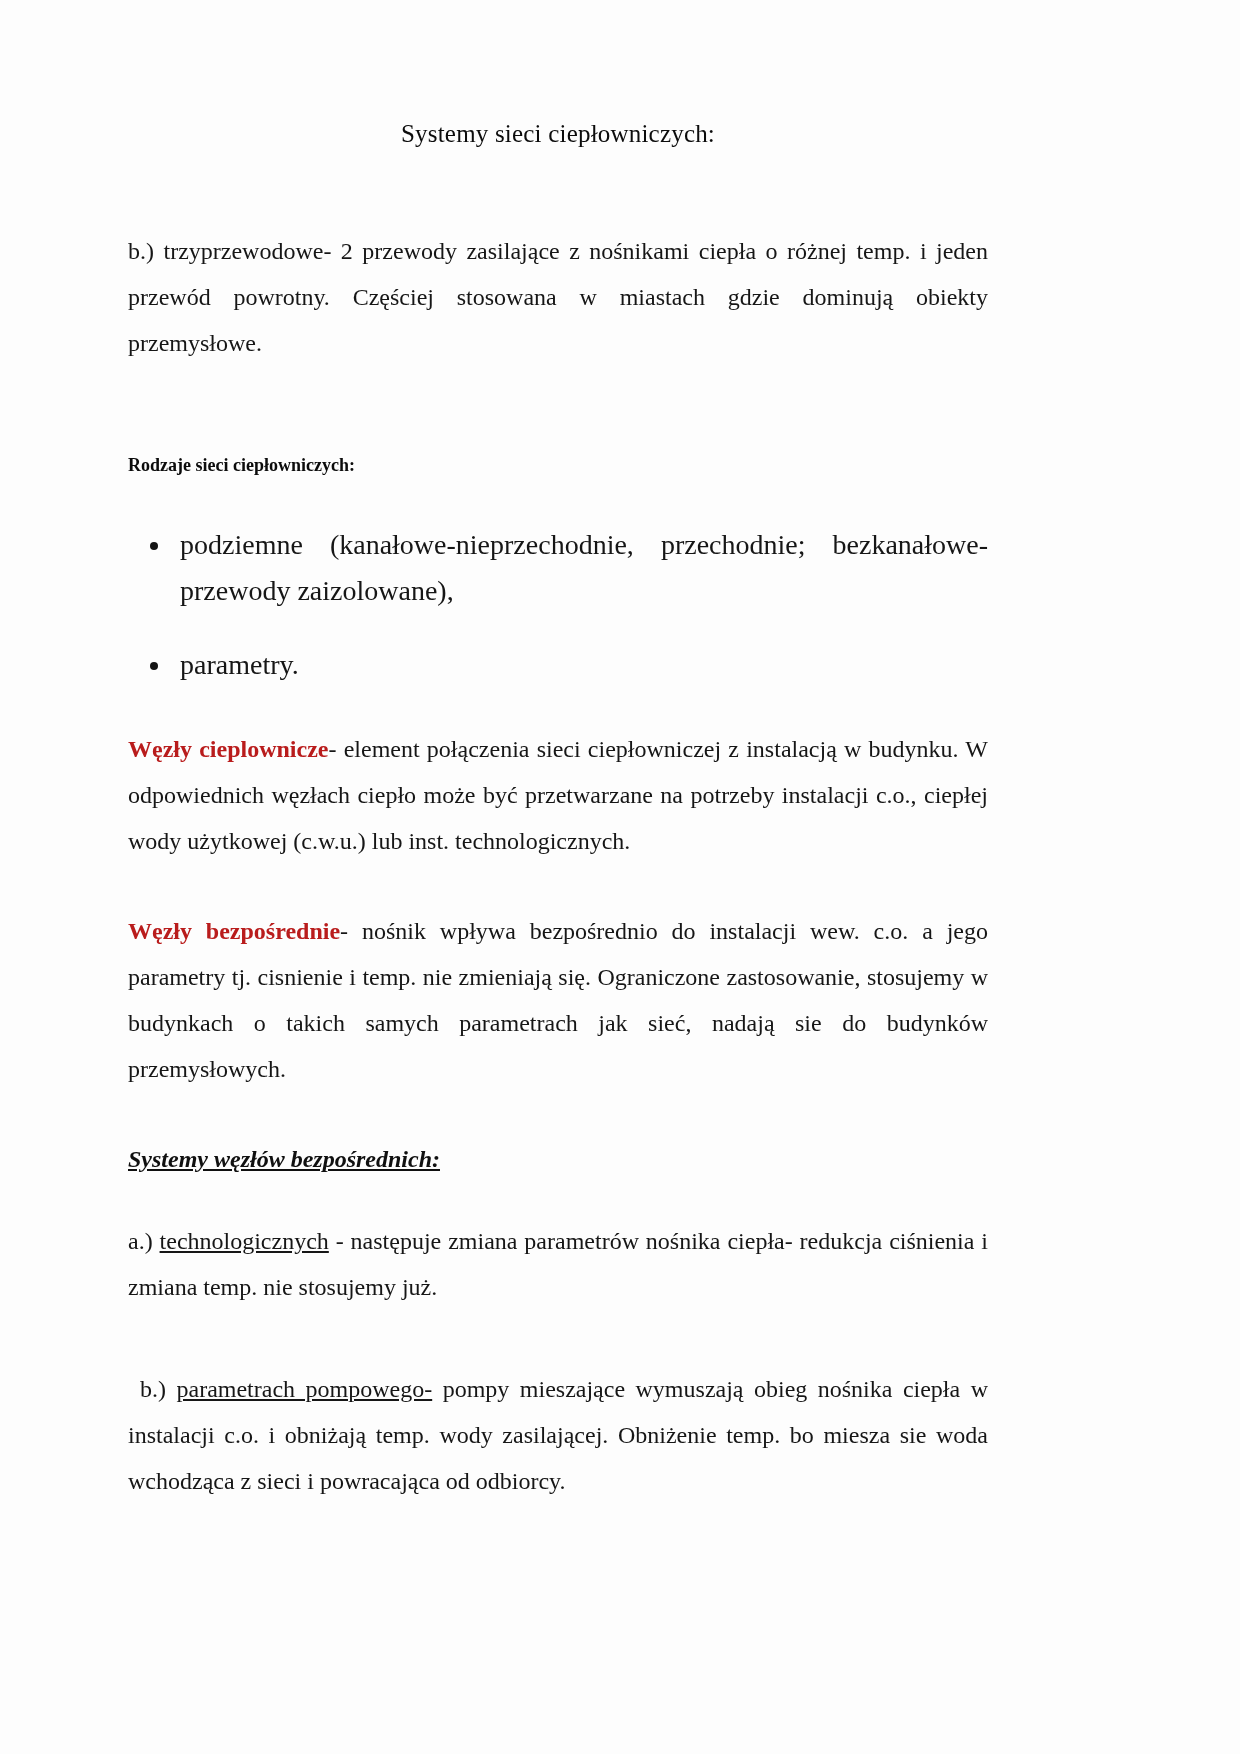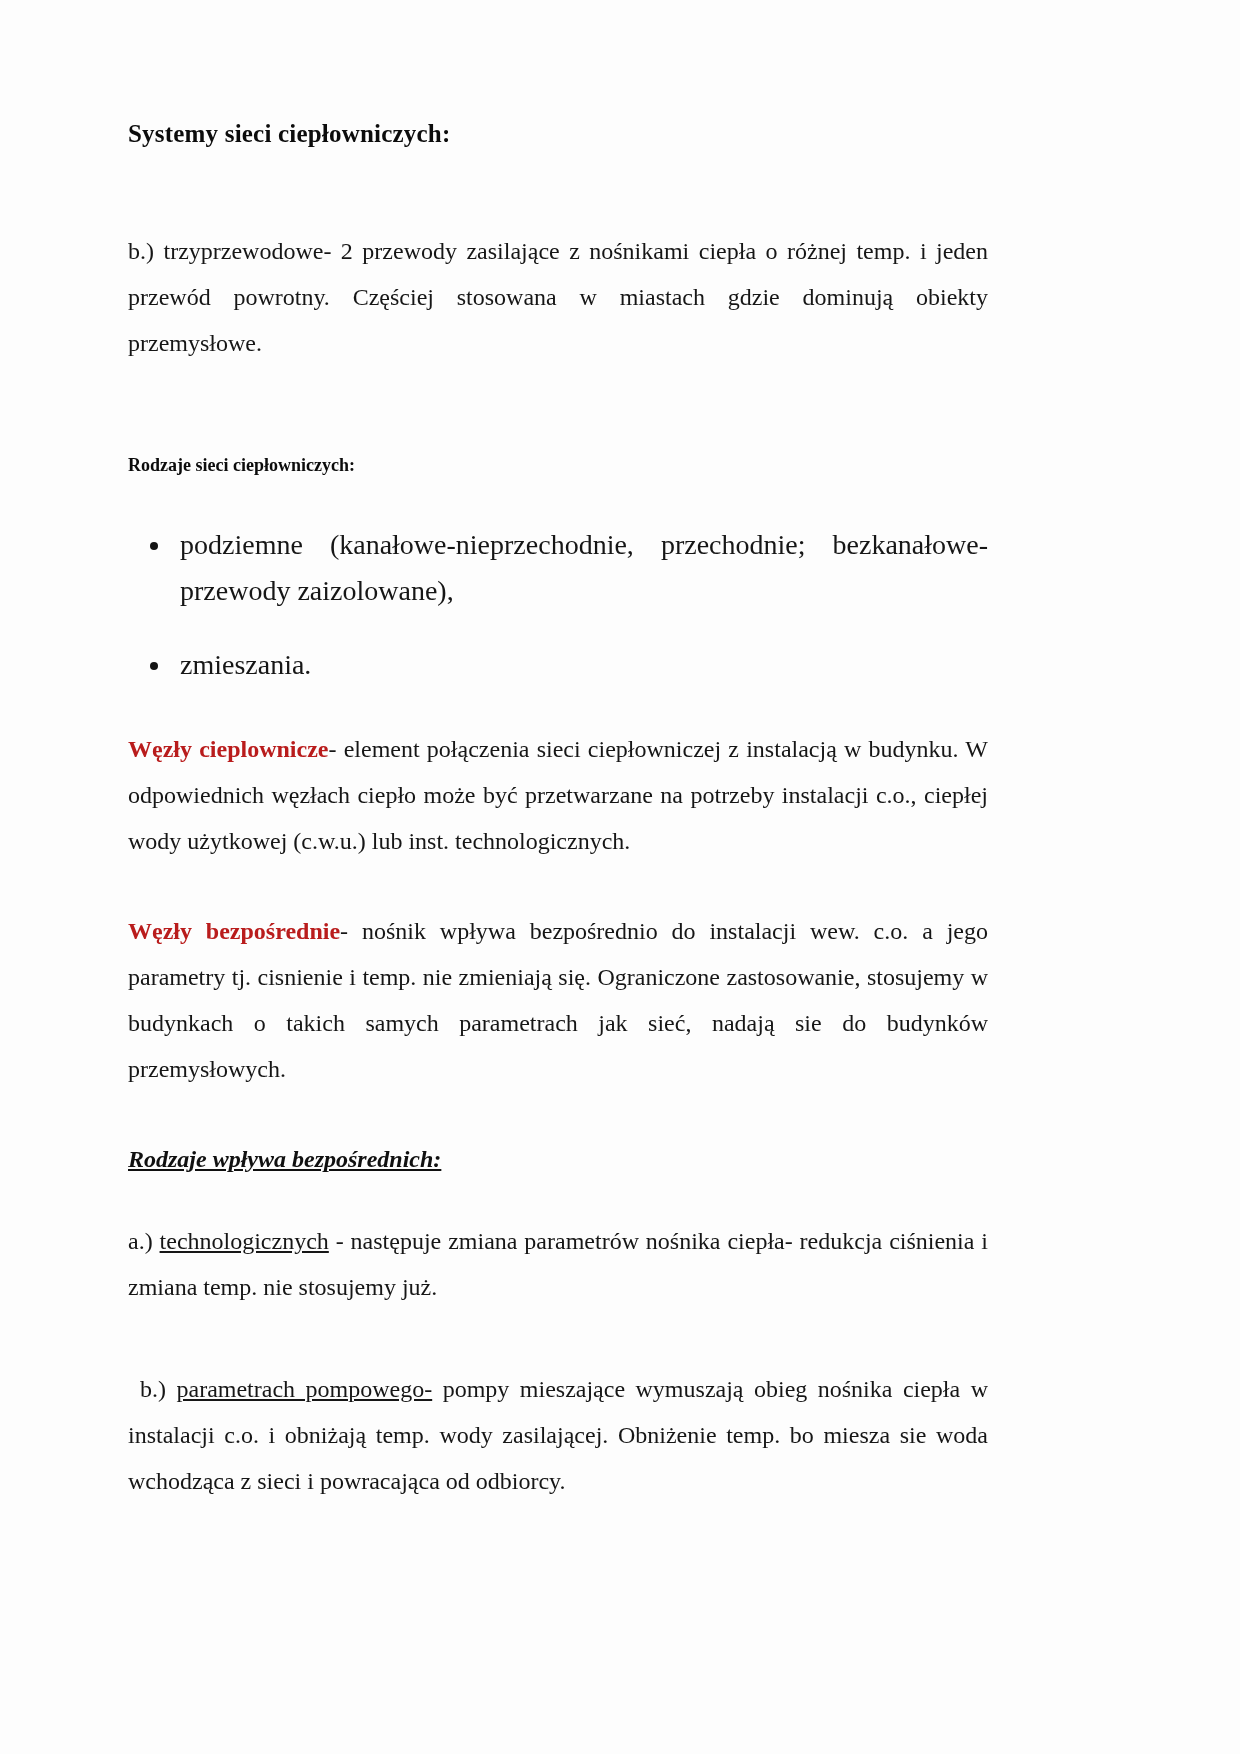--- a/index.html
+++ b/index.html
@@ -17,22 +17,22 @@
     font-family: "Liberation Serif", "DejaVu Serif", serif;
     color: #141414;
   }
   .content {
     position: absolute;
     left: 128px;
     top: 120px;
     width: 860px;
   }
   .doc-title {
-    text-align: left;
-    font-weight: bold;
+    text-align: center;
+    font-weight: normal;
     font-size: 25px;
     letter-spacing: 0.2px;
     margin: 0 0 58px 0;
     color: #0c0c0c;
   }
   p.para {
     font-size: 24px;
     line-height: 46px;
     margin: 0 0 34px 0;
     text-align: justify;
@@ -106,39 +106,39 @@
 
     <div class="sec-heading">Rodzaje sieci ciepłowniczych:</div>
 
     <ul class="bullets">
       <li>
         <span class="bullet-dot"></span>
         <span>podziemne (kanałowe-nieprzechodnie, przechodnie; bezkanałowe- przewody zaizolowane),</span>
       </li>
       <li>
         <span class="bullet-dot"></span>
-        <span>zmieszania.</span>
+        <span>parametry.</span>
       </li>
     </ul>
 
     <div class="spacer-sm"></div>
 
     <p class="para">
       <b class="bold">Węzły cieplownicze</b><span>- element połączenia sieci ciepłowniczej z instalacją w budynku. W odpowiednich węzłach ciepło może być przetwarzane na potrzeby instalacji c.o., ciepłej wody użytkowej (c.w.u.) lub inst. technologicznych.</span>
     </p>
 
     <div class="spacer-sm"></div>
 
     <p class="para">
       <b class="bold">Węzły bezpośrednie</b><span>- nośnik wpływa bezpośrednio do instalacji wew. c.o. a jego parametry tj. cisnienie i temp. nie zmieniają się. Ograniczone zastosowanie, stosujemy w budynkach o takich samych parametrach jak sieć, nadają sie do budynków przemysłowych.</span>
     </p>
 
     <div class="spacer-sm"></div>
 
-    <div class="ital-heading">Rodzaje wpływa bezpośrednich:</div>
+    <div class="ital-heading">Systemy węzłów bezpośrednich:</div>
 
     <p class="para">
       <span>a.)</span>
       <u class="uline">technologicznych</u><span> - następuje zmiana parametrów nośnika ciepła- redukcja ciśnienia i zmiana temp. nie stosujemy już.</span>
     </p>
 
     <div class="spacer-md"></div>
 
     <p class="para indent">
       <span>b.)</span>

